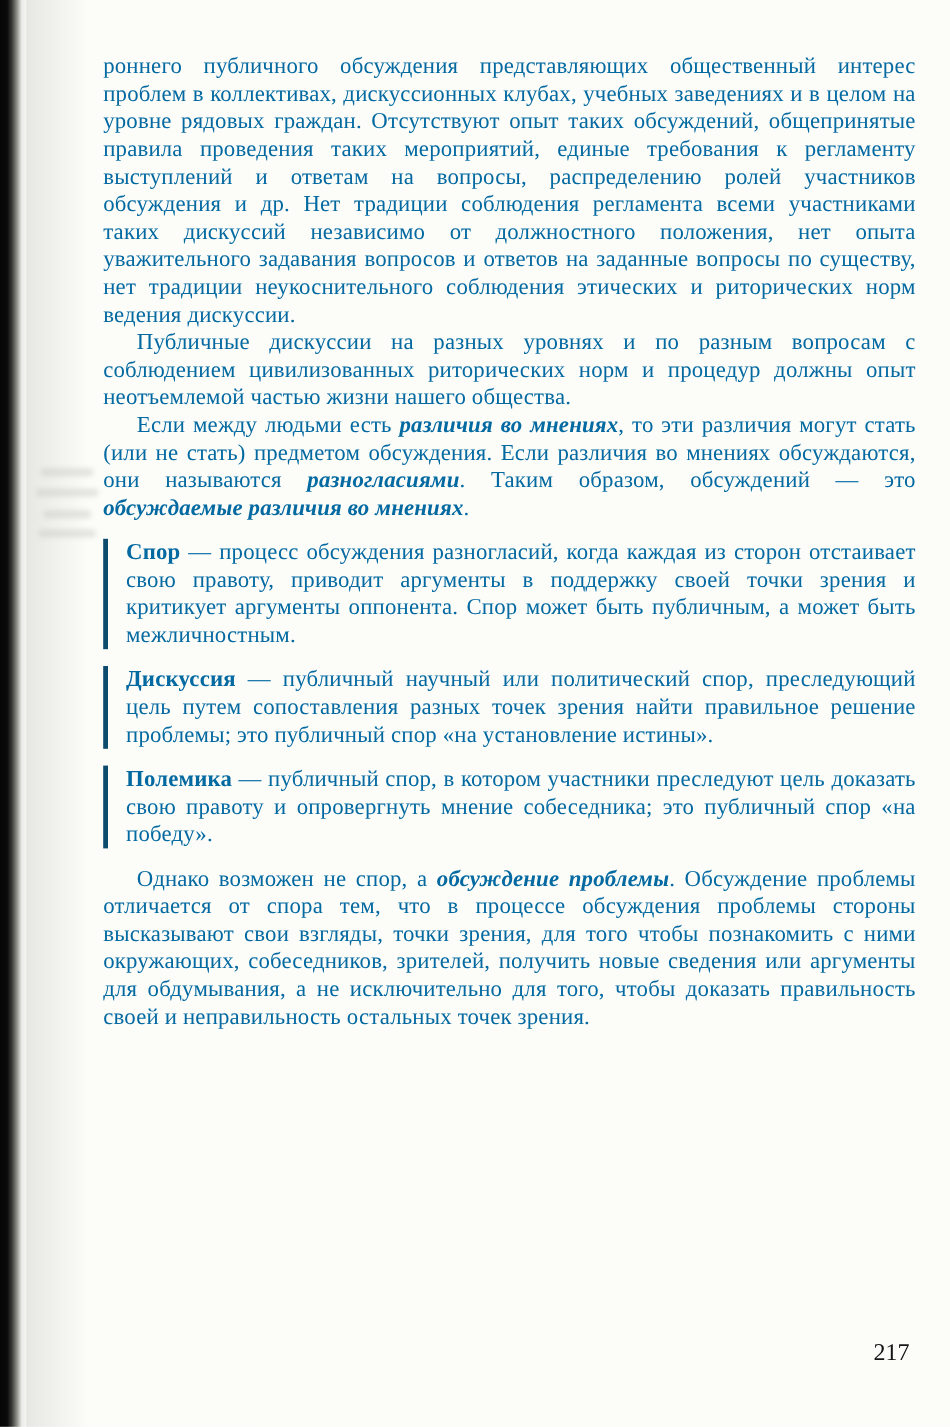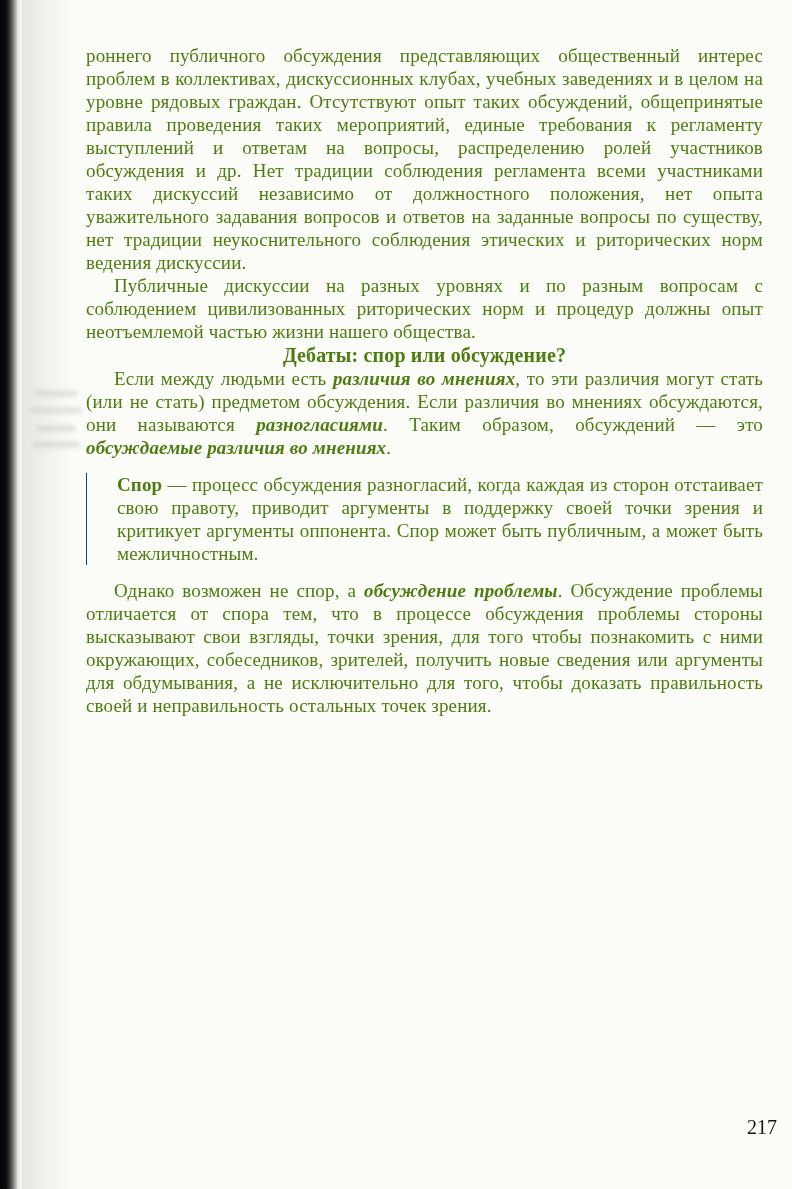--- a/index.html
+++ b/index.html
@@ -38,44 +38,44 @@
     border-radius: 3px;
   }
   .content {
     position: absolute;
     left: 86px;
     top: 44px;
     width: 677px;
     font-family: "Liberation Serif", serif;
     font-size: 19px;
     line-height: 23px;
-    color: #4d7c0f;
+    color: #0369a1;
     text-align: justify;
     letter-spacing: 0.15px;
   }
   .content p { margin: 0; }
   p.indent { text-indent: 28px; }
   .heading {
     font-weight: bold;
     text-align: center;
     font-size: 20px;
     line-height: 24px;
     margin: 42px 0 29px 0;
   }
   .quote {
-    border-left: 1px solid #0c4a6e;
-    padding-left: 30px;
+    border-left: 4px solid #0c4a6e;
+    padding-left: 15px;
     margin: 14px 0;
   }
   .term { font-weight: bold; }
   i { font-style: italic; font-weight: bold; }
   .page-number {
     position: absolute;
     top: 1116px;
-    right: 15px;
+    right: 34px;
     font-family: "Liberation Serif", serif;
     font-size: 20px;
     color: #151515;
   }
 </style>
 </head>
 <body>
 
 <div class="page">
 
@@ -86,30 +86,35 @@
   <div class="ghost" style="left:30px; top:407px; width:52px; height:7px;"></div>
   <div class="ghost" style="left:36px; top:425px; width:40px; height:7px;"></div>
   <div class="ghost" style="left:32px; top:441px; width:48px; height:7px;"></div>
 
   <div class="content">
 
     <p><span>роннего публичного обсуждения представляющих общественный интерес проблем в коллективах, дискуссионных клубах, учебных заведениях и в целом на уровне рядовых граждан. Отсутствуют опыт таких обсуждений, общепринятые правила проведения таких мероприятий, единые требования к регламенту выступлений и ответам на вопросы, распределению ролей участников обсуждения и др. Нет традиции соблюдения регламента всеми участниками таких дискуссий независимо от должностного положения, нет опыта уважительного задавания вопросов и ответов на заданные вопросы по существу, нет традиции неукоснительного соблюдения этических и риторических норм ведения дискуссии.</span></p>
 
     <p class="indent"><span>Публичные дискуссии на разных уровнях и по разным вопросам с соблюдением цивилизованных риторических норм и процедур должны опыт неотъемлемой частью жизни нашего общества.</span></p>
 
-    <p class="heading">Дебаты: спор или обсуждение?</p>
 
     <p class="indent"><span>Если между людьми есть </span><i>различия во мнениях</i><span>, то эти различия могут стать (или не стать) предметом обсуждения. Если различия во мнениях обсуждаются, они называются </span><i>разногласиями</i><span>. Таким образом, обсуждений — это </span><i>обсуждаемые различия во мнениях</i><span>.</span></p>
 
     <div class="quote">
         <p><span class="term">Спор</span><span> — процесс обсуждения разногласий, когда каждая из сторон отстаивает свою правоту, приводит аргументы в поддержку своей точки зрения и критикует аргументы оппонента. Спор может быть публичным, а может быть межличностным.</span></p>
       </div>
 
 
+    <div class="quote">
+        <p><span class="term">Дискуссия</span><span> — публичный научный или политический спор, преследующий цель путем сопоставления разных точек зрения найти правильное решение проблемы; это публичный спор «на установление истины».</span></p>
+      </div>
 
+    <div class="quote">
+        <p><span class="term">Полемика</span><span> — публичный спор, в котором участники преследуют цель доказать свою правоту и опровергнуть мнение собеседника; это публичный спор «на победу».</span></p>
+      </div>
 
 
     <p class="indent"><span>Однако возможен не спор, а </span><i>обсуждение проблемы</i><span>. Обсуждение проблемы отличается от спора тем, что в процессе обсуждения проблемы стороны высказывают свои взгляды, точки зрения, для того чтобы познакомить с ними окружающих, собеседников, зрителей, получить новые сведения или аргументы для обдумывания, а не исключительно для того, чтобы доказать правильность своей и неправильность остальных точек зрения.</span></p>
 
   </div>
 
   <div class="page-number">217</div>
 
 </div>
 

